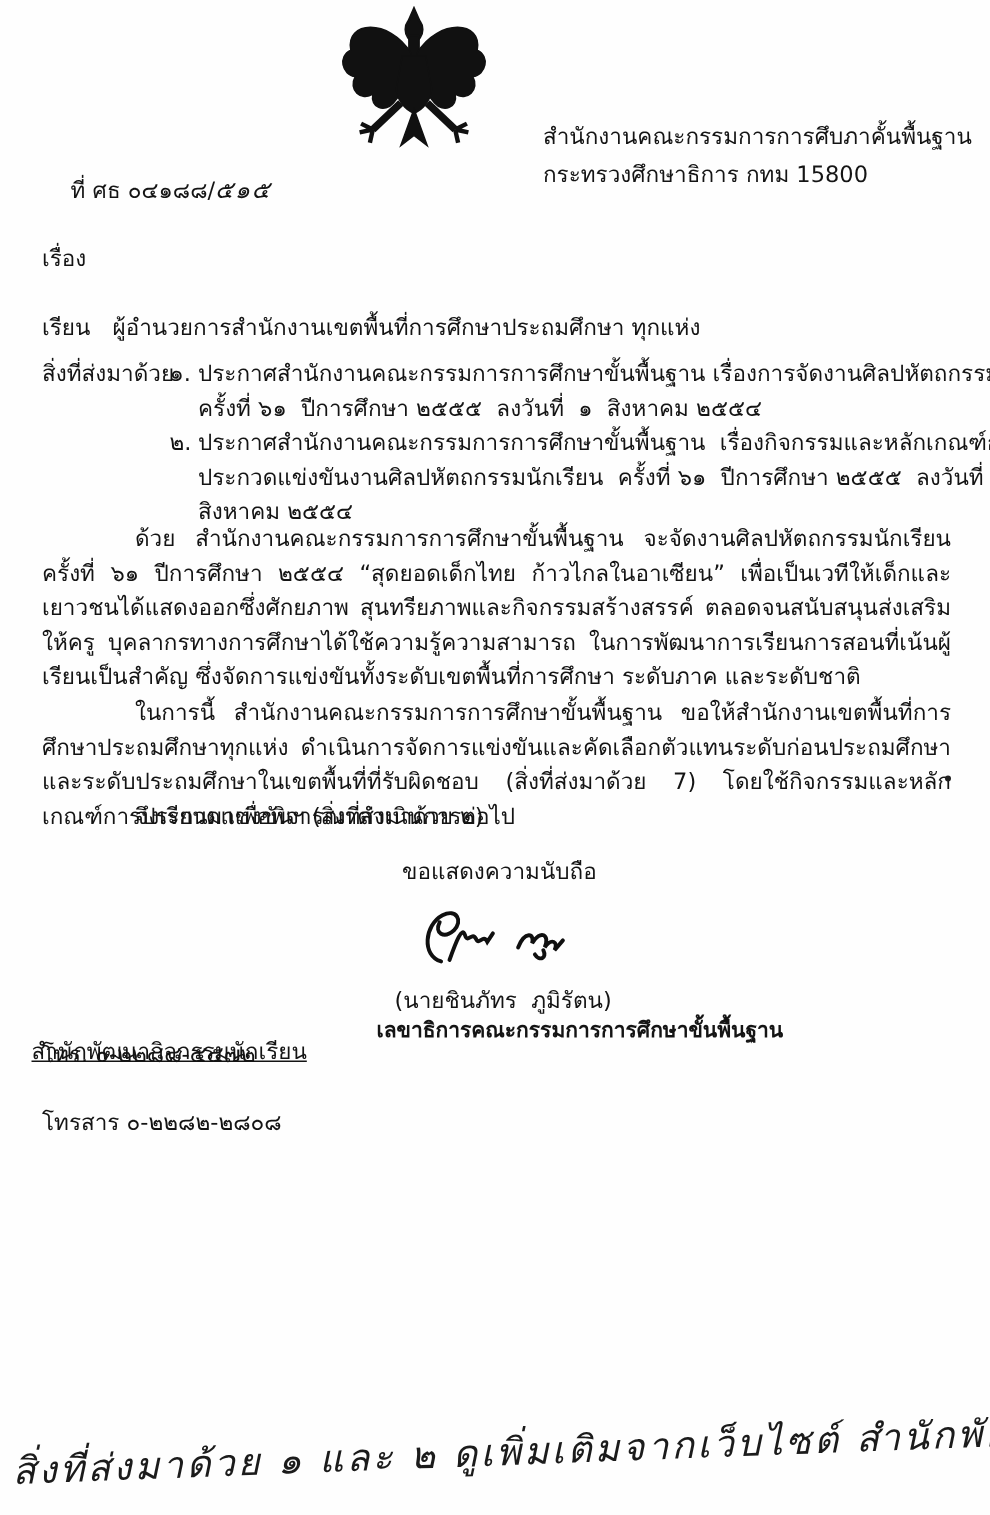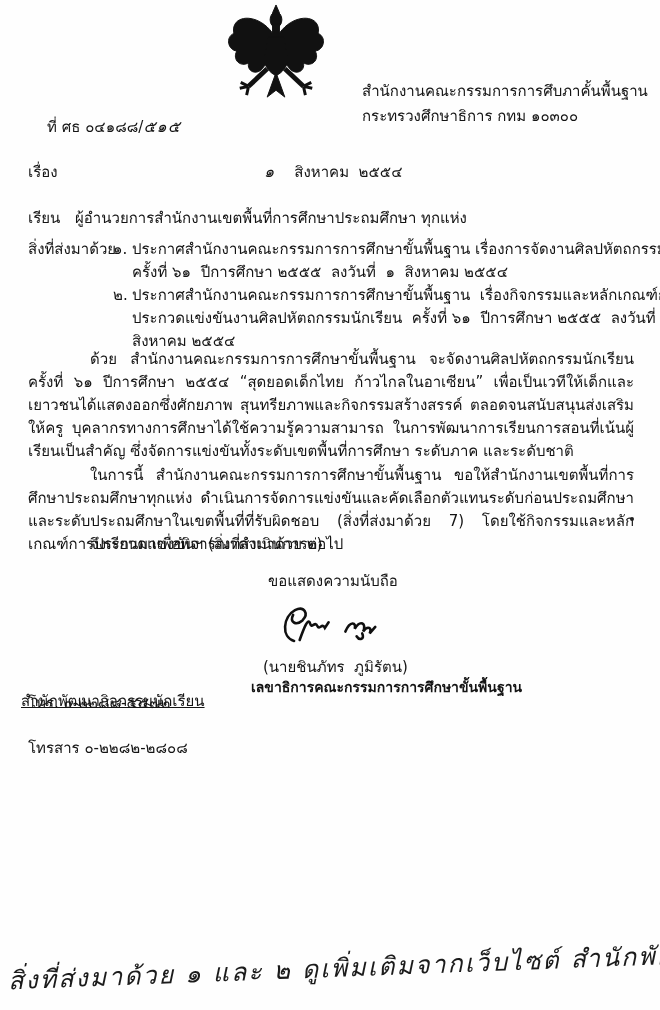--- a/index.html
+++ b/index.html
@@ -53,25 +53,22 @@
         <path d="M83 84 l9 2 M83 84 l2 9 M83 84 l8 -4" stroke-width="3" fill="none"></path>
       </g>
     </svg>
   </div>
 
   <div class="line" style="left:28px;top:92px;">
     <span>ที่ ศธ ๐๔๑๘๘/</span><span class="hw">๕๑๕</span>
   </div>
 
   <div class="line" style="left:362px;top:80px;">สำนักงานคณะกรรมการการศึบภาคั้นพื้นฐาน</div>
-  <div class="line" style="left:362px;top:105px;">กระทรวงศึกษาธิการ กทม ๑๐๓๐๐</div>
+  <div class="line" style="left:362px;top:105px;">กระทรวงศึกษาธิการ กทม 15800</div>
 
-  <div class="line" style="left:245px;top:137px;">
-    <span class="hw">๑</span><span>    </span><span>สิงหาคม  ๒๕๕๔</span>
-  </div>
 
   <div class="line" style="left:28px;top:161px;">เรื่อง</div>
 
   <div class="line" style="left:28px;top:207px;">เรียน</div>
   <div class="line" style="left:75px;top:207px;">ผู้อำนวยการสำนักงานเขตพื้นที่การศึกษาประถมศึกษา ทุกแห่ง</div>
 
   <div class="line" style="left:28px;top:238px;text-align:center;">สิ่งที่ส่งมาด้วย</div>
   <div class="line" style="left:113px;top:238px;">๑.</div>
   <div class="line" style="left:132px;top:238px;">ประกาศสำนักงานคณะกรรมการการศึกษาขั้นพื้นฐาน เรื่องการจัดงานศิลปหัตถกรรมนักเรียน</div>
   <div class="line" style="left:132px;top:261px;text-align:right;">ครั้งที่ ๖๑  ปีการศึกษา ๒๕๕๕  ลงวันที่  ๑  สิงหาคม ๒๕๕๔</div>

